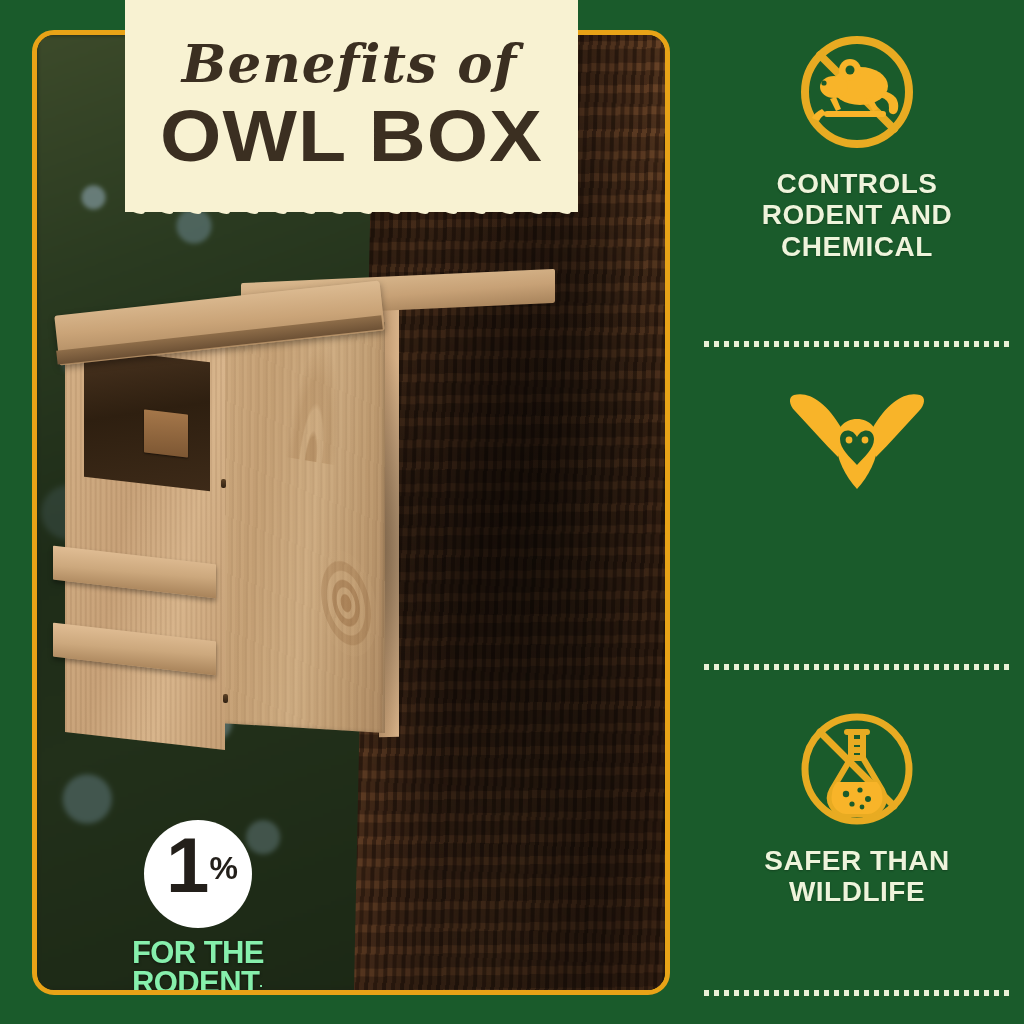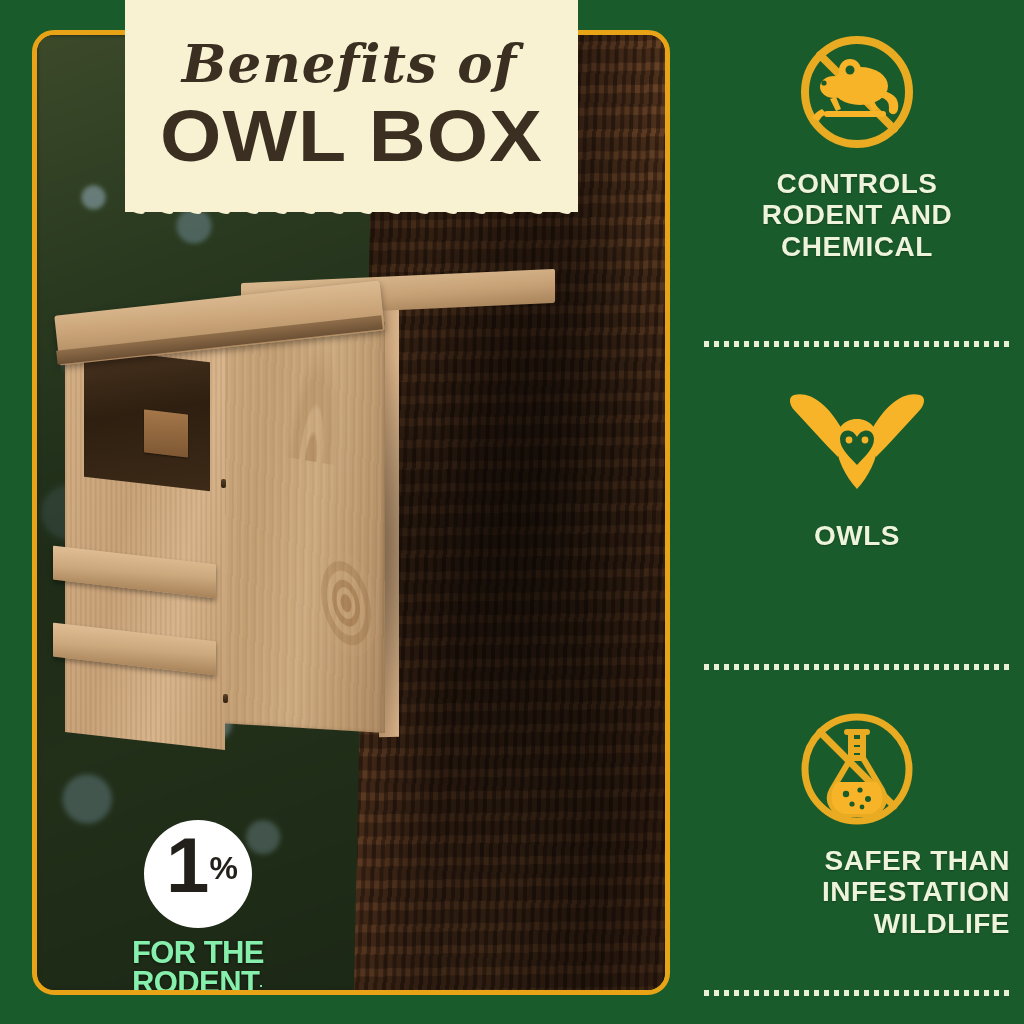--- a/index.html
+++ b/index.html
@@ -314,21 +314,21 @@
     left: 690px; top: 0;
     width: 334px; height: 1024px;
   }
   .benefit {
     position: absolute;
     left: 0; width: 334px;
     text-align: center;
   }
   .benefit.b1 { top: 28px; }
   .benefit.b2 { top: 380px; }
-  .benefit.b3 { top: 705px; text-align: right; }
+  .benefit.b3 { top: 705px; }
 
   .benefit-icon {
     height: 128px;
     display: flex;
     align-items: center;
     justify-content: center;
   }
   .benefit-text {
     margin-top: 12px;
     color: #eef4db;
@@ -460,21 +460,20 @@
           <path d="M75 52
                    C70 42 58 44 58 54
                    C58 64 68 72 75 80
                    C82 72 92 64 92 54
                    C92 44 80 42 75 52 Z" fill="#1a5b2b"></path>
           <circle cx="67" cy="55" r="3.4" fill="#f8b429"></circle>
           <circle cx="83" cy="55" r="3.4" fill="#f8b429"></circle>
         </svg>
       </div>
       <div class="benefit-text">
-        <span class="ln">OWLS</span>
       </div>
     </div>
 
     <div class="divider d2"></div>
 
     <div class="benefit b3">
       <div class="benefit-icon">
         <svg width="126" height="126" viewBox="0 0 126 126">
           <circle cx="63" cy="63" r="52" fill="none" stroke="#e8ab22" stroke-width="7"></circle>
           <line x1="26" y1="26" x2="100" y2="100" stroke="#e8ab22" stroke-width="7" stroke-linecap="round"></line>
@@ -488,21 +487,20 @@
             <circle cx="52" cy="88" r="3.2"></circle>
             <circle cx="66" cy="84" r="2.6"></circle>
             <circle cx="74" cy="93" r="3"></circle>
             <circle cx="58" cy="98" r="2.6"></circle>
             <circle cx="68" cy="101" r="2.4"></circle>
           </g>
         </svg>
       </div>
       <div class="benefit-text">
         <span class="ln">SAFER THAN</span>
-        <span class="ln">INFESTATION</span>
         <span class="ln">WILDLIFE</span>
       </div>
     </div>
 
     <div class="divider d3"></div>
   </div>
 
 </div>
 
 </body></html>

